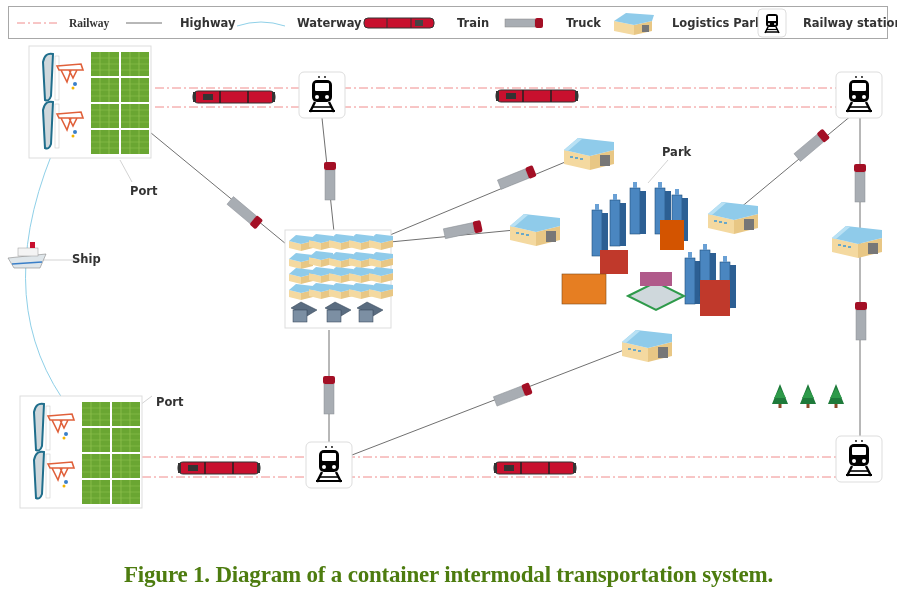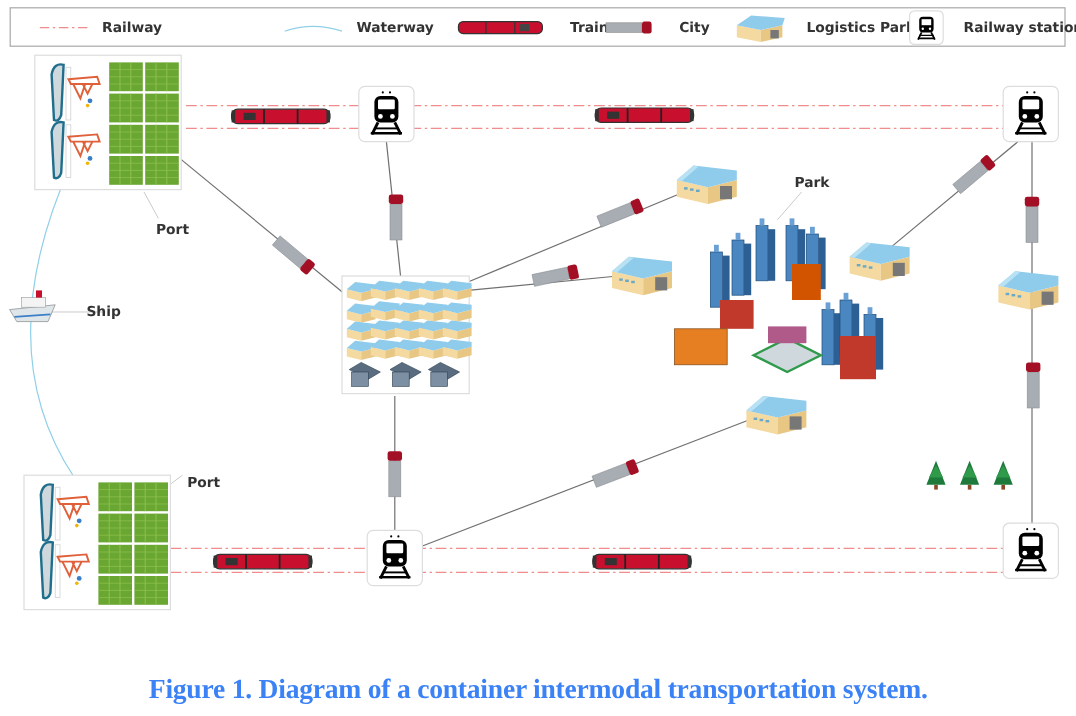--- a/index.html
+++ b/index.html
@@ -2,53 +2,59 @@
 <html><head>
 <meta charset="utf-8">
 <style>
   html, body { margin:0; padding:0; background:#ffffff; }
   body { width:897px; height:597px; position:relative; overflow:hidden; font-family:"DejaVu Sans", sans-serif; }
   #legend { position:absolute; left:8px; top:6px; width:880px; height:33px; border:1px solid #a8a8a8; box-sizing:border-box; background:#fff; }
   .leg-item { position:absolute; top:0; height:31px; display:flex; align-items:center; }
   .leg-label { font-size:11.5px; font-weight:bold; color:#333; white-space:nowrap; }
   #diagram { position:absolute; left:0; top:0; }
   .lbl { position:absolute; font-size:11.5px; font-weight:bold; color:#333; white-space:nowrap; }
-  #caption { position:absolute; left:0; top:562px; width:897px; text-align:center; font-family:"Liberation Serif", serif; font-weight:bold; font-size:23px; color:#3b82f6; letter-spacing:-0.2px; }
+  #caption { position:absolute; left:0; top:562px; width:897px; text-align:center; font-family:"Liberation Serif", serif; font-weight:bold; font-size:23px; color:#4d7c0f; letter-spacing:-0.2px; }
 </style>
 </head>
 <body>
 
 <div id="legend">
-  <div class="leg-item" style="left:24px;">
+  <div class="leg-item" style="left:8px;font-family:Liberation Serif, serif;">
     <svg width="40" height="10">
         <line x1="0" y1="5" x2="40" y2="5" stroke="#f08c8c" stroke-width="1" stroke-dasharray="8,3,2,3"></line>
       </svg>
     <span class="leg-label" style="margin-left:12px;">Railway</span>
+  </div>
+  <div class="leg-item" style="left:117px;">
+    <svg width="36" height="10">
+        <line x1="0" y1="5" x2="36" y2="5" stroke="#707070" stroke-width="1"></line>
+      </svg>
+    <span class="leg-label" style="margin-left:18px;">Highway</span>
   </div>
   <div class="leg-item" style="left:228px;">
     <svg width="48" height="10">
         <path d="M0 8 Q24 0 48 8" stroke="#8fd0e8" stroke-width="1" fill="none"></path>
       </svg>
     <span class="leg-label" style="margin-left:12px;">Waterway</span>
   </div>
-  <div class="leg-item" style="left:372px;">
+  <div class="leg-item" style="left:354px;">
     <svg width="72" height="14">
       <rect x="1" y="2" width="70" height="10" rx="4" fill="#c8102e" stroke="#333" stroke-width="1"></rect>
       <line x1="24" y1="2" x2="24" y2="12" stroke="#333"></line>
         <line x1="48" y1="2" x2="48" y2="12" stroke="#333"></line>
       <rect x="52" y="4" width="8" height="6" fill="#444"></rect>
     </svg>
     <span class="leg-label" style="margin-left:22px;">Train</span>
   </div>
   <div class="leg-item" style="left:495px;">
     <svg width="40" height="12">
       <rect x="1" y="2" width="30" height="8" fill="#a8adb3" stroke="#888" stroke-width="0.5"></rect>
       <rect x="31" y="1" width="8" height="10" rx="2" fill="#a30f25"></rect>
     </svg>
-    <span class="leg-label" style="margin-left:22px;">City</span>
+    <span class="leg-label" style="margin-left:22px;">Truck</span>
   </div>
   <div class="leg-item" style="left:603px;">
     <svg width="44" height="28">
       <polygon points="2,12 22,16 22,26 2,22" fill="#f4d9a0"></polygon>
       <polygon points="22,16 40,12 40,22 22,26" fill="#e8c785"></polygon>
       <polygon points="2,12 14,4 42,6 40,12 22,16" fill="#8fcbea"></polygon>
       <rect x="30" y="16" width="7" height="7" fill="#777"></rect>
     </svg>
     <span class="leg-label" style="margin-left:16px;">Logistics Park</span>
   </div>

